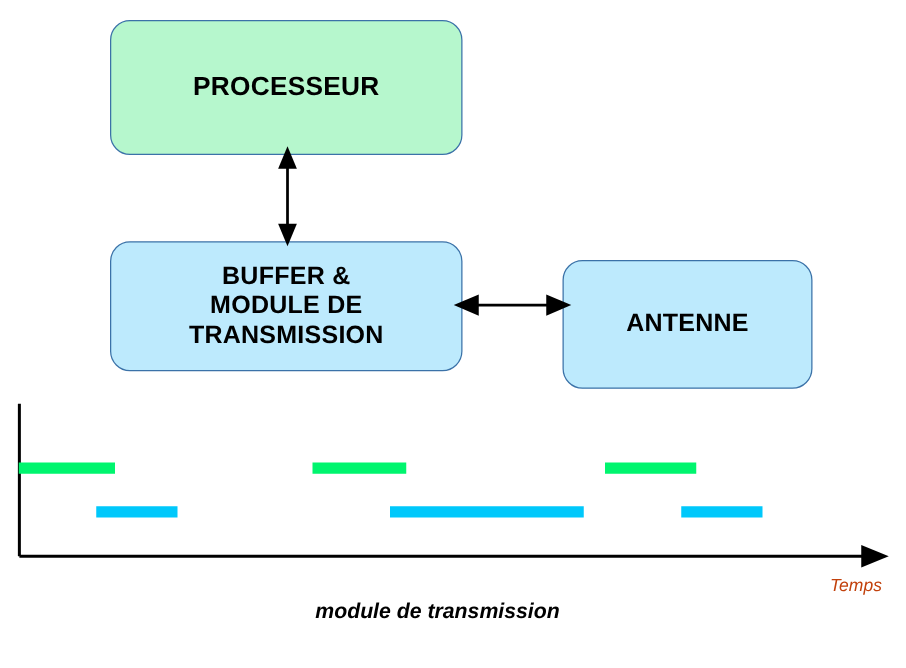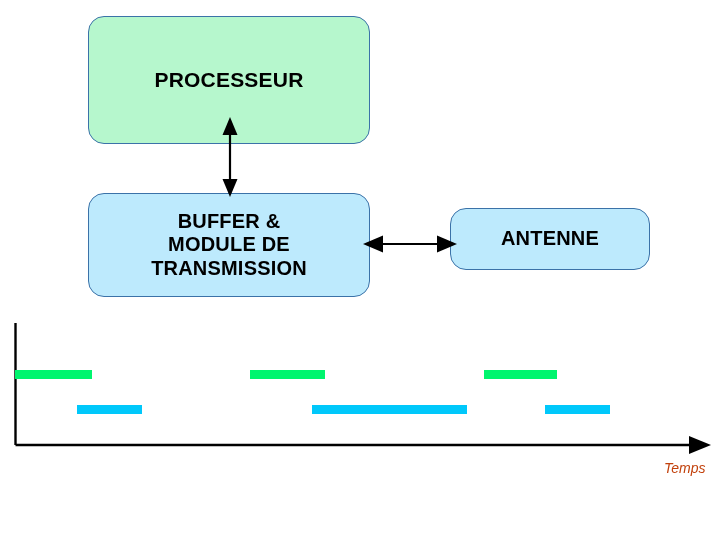--- a/index.html
+++ b/index.html
@@ -36,35 +36,35 @@
   .node .node-label {
     font-weight: bold;
     color: #000000;
     line-height: 1.16;
     letter-spacing: 0.2px;
     white-space: pre-line;
   }
 
   #node-processeur {
     left: 88px;  top: 16px;
-    width: 282px; height: 128px;
+    width: 282px; height: 108px;
     background: #b6f7cd;
   }
   #node-processeur .node-label { font-size: 21px; }
 
   #node-buffer {
     left: 88px;  top: 193px;
     width: 282px; height: 104px;
     background: #bdeafd;
   }
   #node-buffer .node-label { font-size: 20px; }
 
   #node-antenne {
     left: 450px; top: 208px;
-    width: 200px; height: 62px;
+    width: 200px; height: 103px;
     background: #bdeafd;
   }
   #node-antenne .node-label { font-size: 20px; }
 
   
   .connector {
     position: absolute;
     overflow: visible;
   }
   #arrow-proc-buffer { left: 206px; top: 116px; width: 48px; height: 82px; }
@@ -147,15 +147,16 @@
     <g id="series-transmission">
         <rect x="77" y="93" width="65" height="9" fill="#00c8fb"></rect>
         <rect x="312" y="93" width="155" height="9" fill="#00c8fb"></rect>
         <rect x="545" y="93" width="65" height="9" fill="#00c8fb"></rect>
       </g>
   </svg>
 
   <div id="temps-label">Temps</div>
 
   <div id="chart-caption">
+    <span class="cap-line">module de transmission</span>
   </div>
 
 </div>
 
 </body></html>

